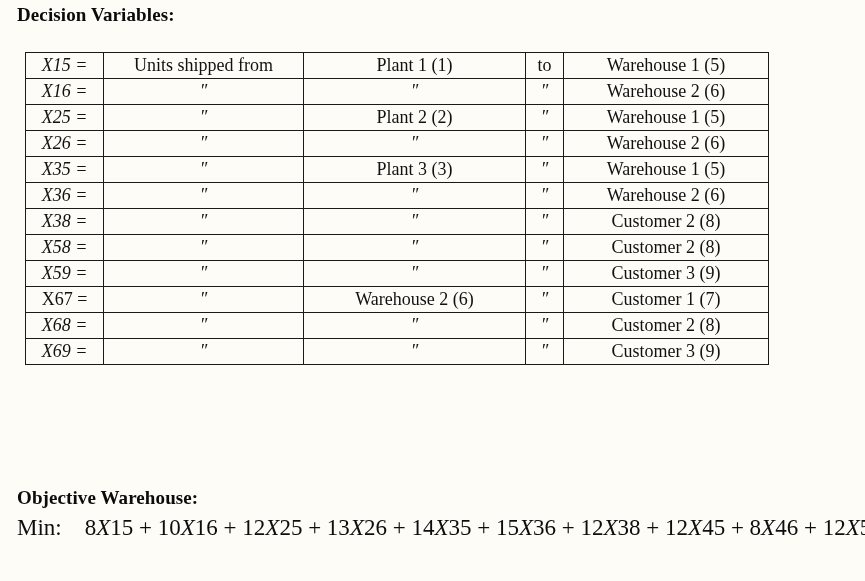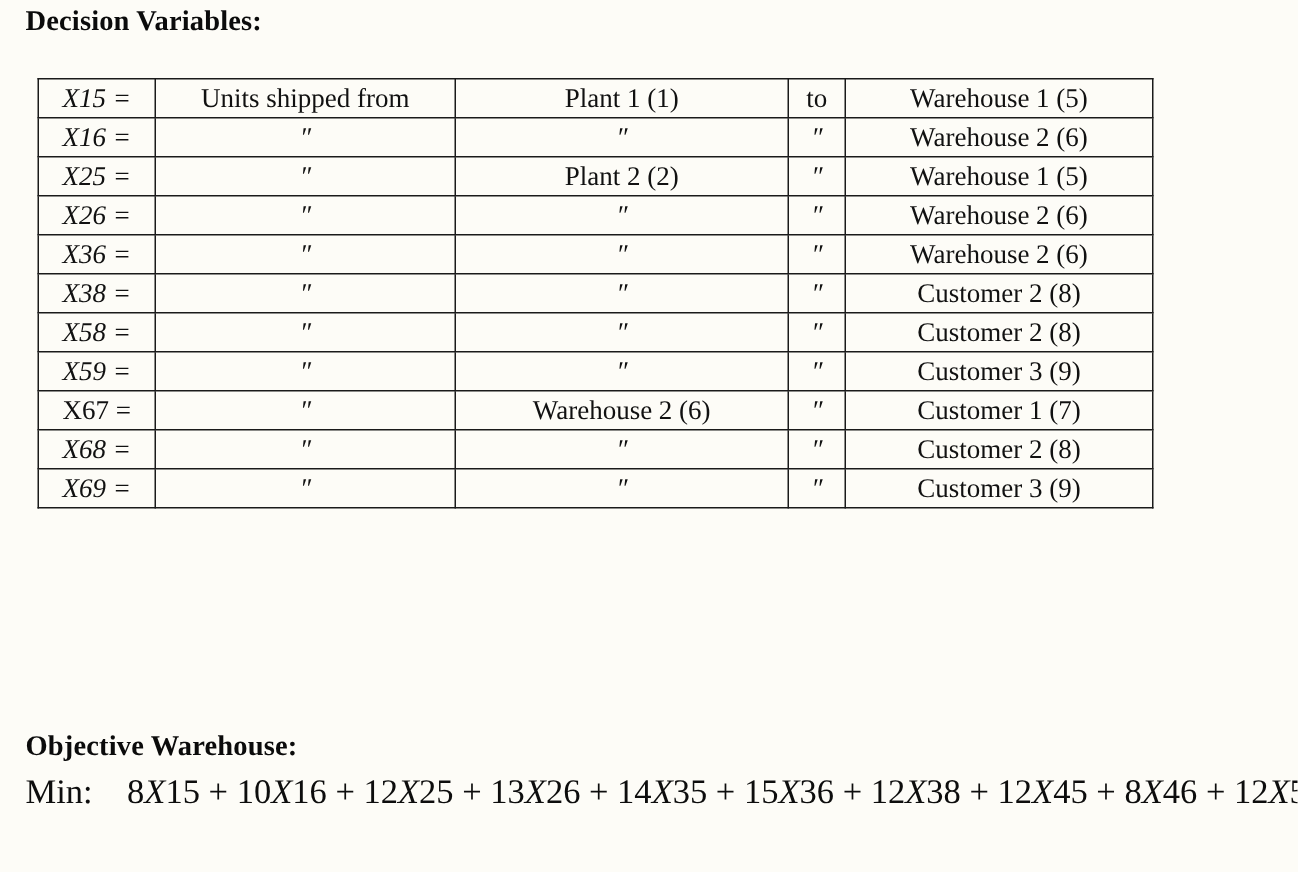--- a/index.html
+++ b/index.html
@@ -120,20 +120,27 @@
           <td>Warehouse 1 (5)</td>
         </tr>
         <tr>
           <td class="var-italic">X26 =</td>
           <td class="ditto">″</td>
           <td class="ditto">″</td>
           <td class="ditto">″</td>
           <td>Warehouse 2 (6)</td>
         </tr>
         <tr>
+          <td class="var-italic">X35 =</td>
+          <td class="ditto">″</td>
+          <td>Plant 3 (3)</td>
+          <td class="ditto">″</td>
+          <td>Warehouse 1 (5)</td>
+        </tr>
+        <tr>
           <td class="var-italic">X36 =</td>
           <td class="ditto">″</td>
           <td class="ditto">″</td>
           <td class="ditto">″</td>
           <td>Warehouse 2 (6)</td>
         </tr>
         <tr>
           <td class="var-italic">X38 =</td>
           <td class="ditto">″</td>
           <td class="ditto">″</td>

